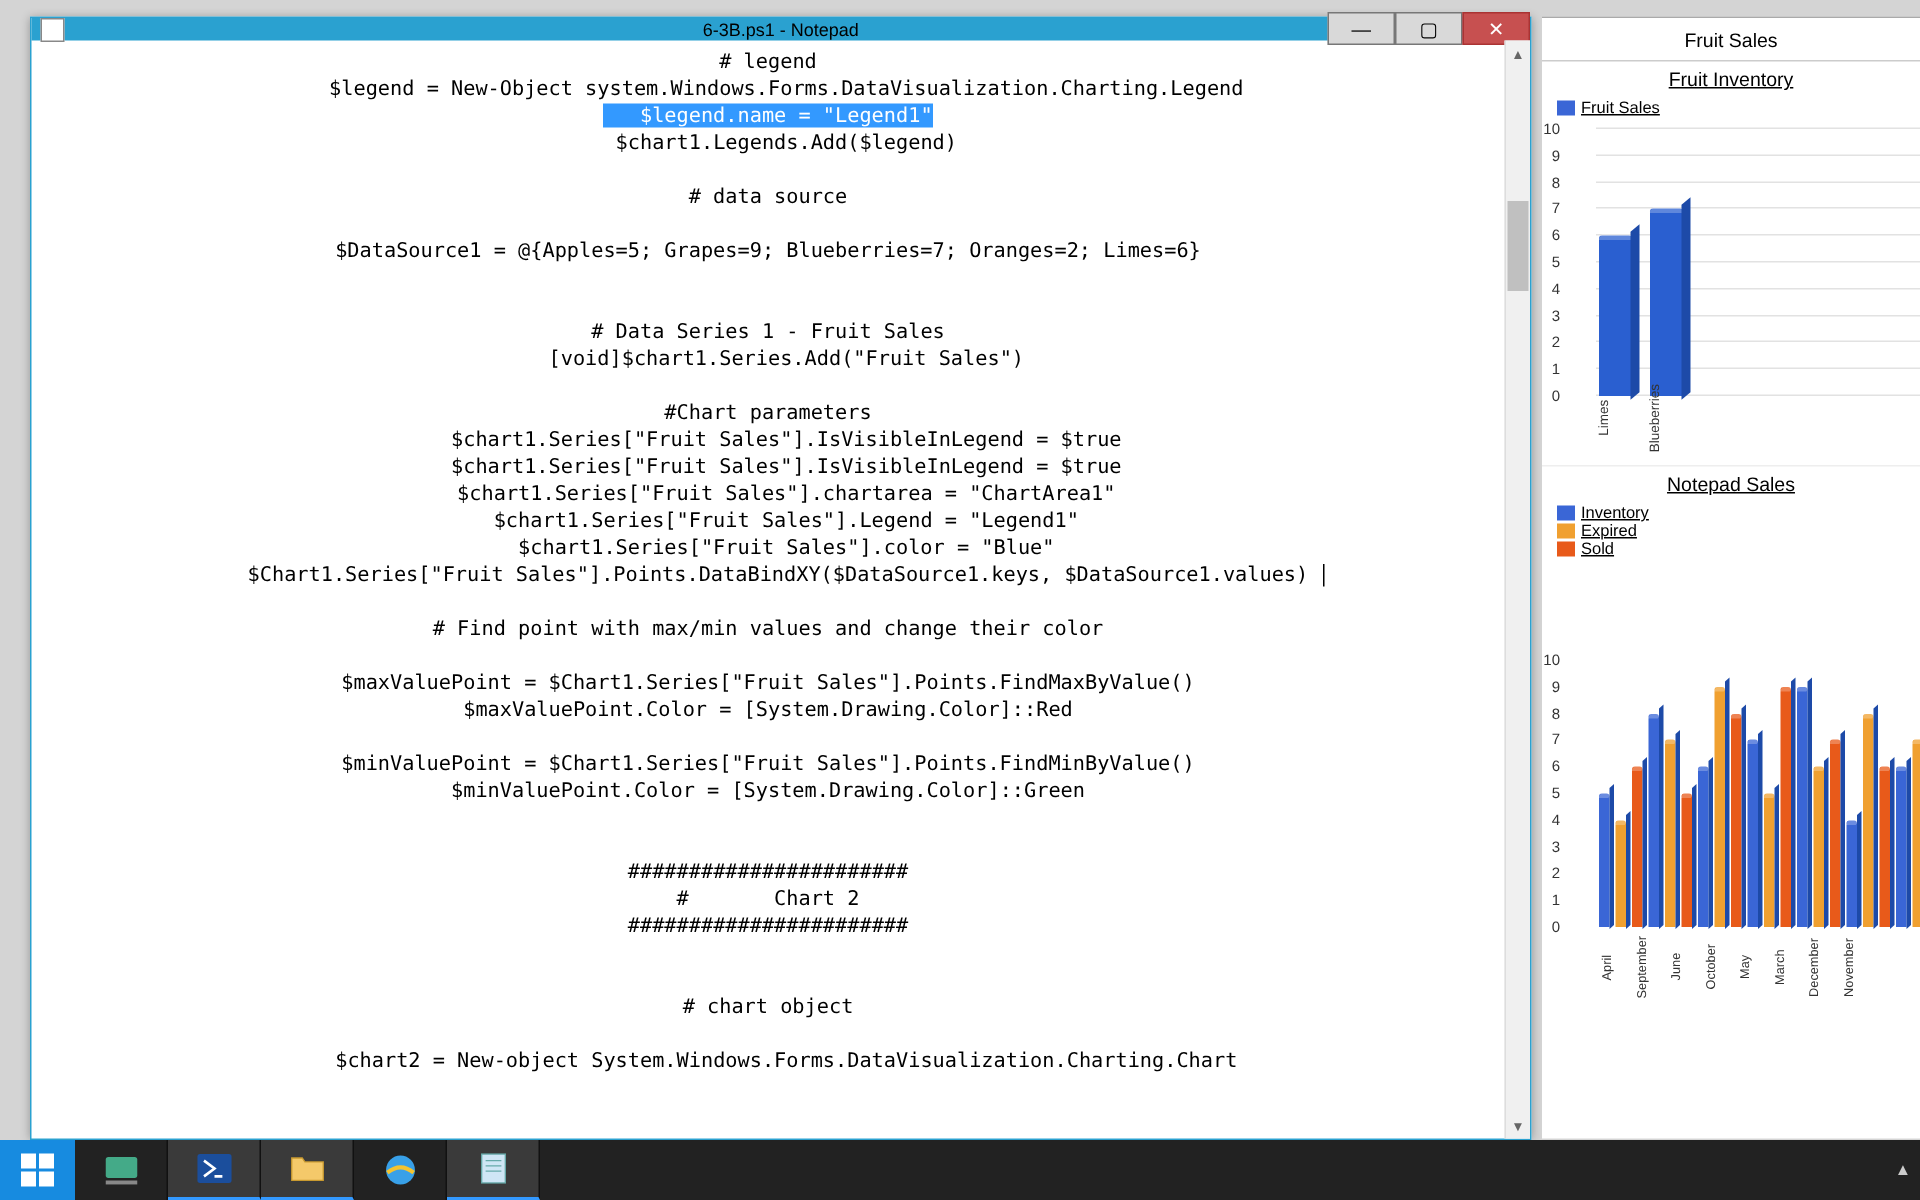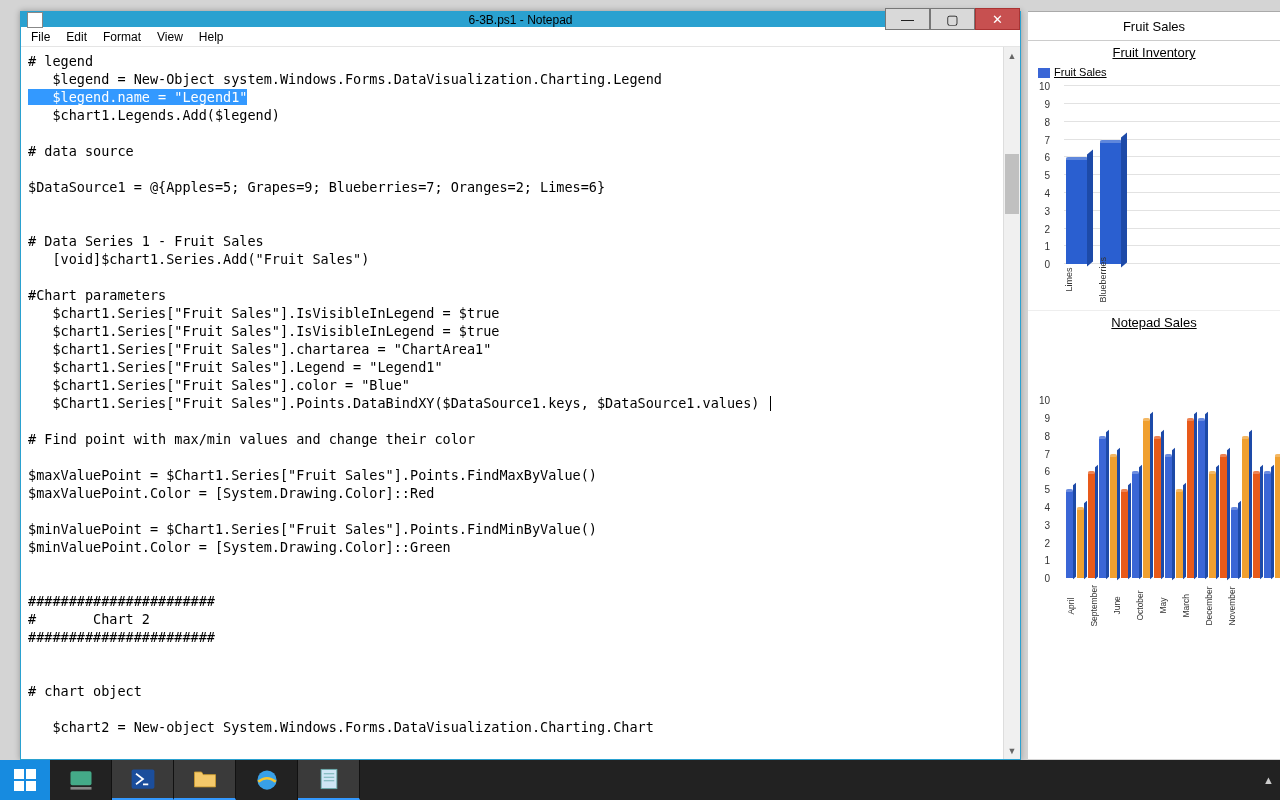--- a/index.html
+++ b/index.html
@@ -11,38 +11,38 @@
 .tb-icon { width:16px; height:16px; margin:0 6px; background:#fff; border:1px solid #888; }
 .tb-title { color:#000; font-size:12px; position:absolute; left:50%; transform:translateX(-50%); }
 .tb-buttons { margin-left:auto; display:flex; }
 .tb-btn { width:45px; height:22px; display:flex; align-items:center; justify-content:center; font-family:Arial; font-size:13px; color:#000; border:1px solid #777; background:#e0e0e0; margin-top:-1px; }
 .tb-btn.min { background:#d9d9d9; }
 .tb-btn.max { background:#d9d9d9; }
 .tb-btn.close { background:#c75050; color:#fff; border-color:#a33; }
 .menubar { height:20px; background:#fff; border-bottom:1px solid #e5e5e5; display:flex; align-items:center; padding:0 2px; }
 .menuitem { padding:2px 8px; font-size:12px; color:#000; }
 .editor-wrap { flex:1; display:flex; position:relative; }
-.editor { flex:1; padding:5px 7px; font-family:Consolas,monospace; font-size:13.5px; line-height:18px; white-space:pre; color:#000; overflow:hidden; }
+.editor { flex:1; padding:5px 7px; font-family:Consolas,monospace; font-size:13.5px; line-height:18px; white-space:pre; color:#000; overflow:hidden;text-align:center; }
 .sel { background:#3399ff; color:#fff; }
 .caret { display:inline-block; width:1px; height:15px; background:#000; vertical-align:text-bottom; margin-left:2px; }
 .vscroll { width:17px; background:#f0f0f0; border-left:1px solid #ddd; display:flex; flex-direction:column; }
 .vs-btn { height:17px; background:#f0f0f0; display:flex; align-items:center; justify-content:center; font-size:9px; color:#666; }
 .vs-track { flex:1; position:relative; }
 .vs-thumb { position:absolute; left:1px; right:1px; top:90px; height:60px; background:#c0c0c0; }
 
 
 .chartwin { position:absolute; left:1028px; top:11px; right:0; bottom:41px; background:#fff; border-top:1px solid #aaa; }
 .cw-title { height:29px; display:flex; align-items:center; justify-content:center; font-size:13px; border-bottom:1px solid #ccc; position:relative; background:#fff; }
 .chartbox { border:0 solid #ccc; padding:4px 6px; position:relative;text-decoration:underline; }
 .chart-title { text-align:center; font-size:13px; margin-bottom:6px; }
 .legend { font-size:11px; margin-left:4px; margin-bottom:4px; }
 .lg-sw { display:inline-block; width:12px; height:10px; vertical-align:middle; margin-right:4px; }
 .chart3d { position:relative; height:220px; margin-left:0; }
 .axis-y { position:absolute; left:0; top:0; bottom:38px; width:22px; text-align:right; font-size:10px; color:#333; }
-.ytick { position:absolute; right:6px; }
+.ytick { position:absolute; right:16px; }
 .bars3d { position:absolute; left:32px; bottom:38px; display:flex; align-items:flex-end; gap:12px; }
 .bar3d { width:22px; background:#2a5fd0; position:relative; border-radius:2px 2px 0 0; }
 .bar3d::before { content:""; position:absolute; top:-5px; left:2px; width:22px; height:8px; background:rgba(255,255,255,.25); transform:skewX(-35deg); }
 .bar3d::after { content:""; position:absolute; right:-5px; top:-5px; width:6px; bottom:0; background:#1d4aa8; transform:skewY(-40deg); }
 .xlabels { position:absolute; left:30px; bottom:0; display:flex; gap:12px; }
 .xlab { width:22px; text-align:center; font-size:9px; writing-mode:vertical-rl; transform:rotate(180deg); color:#333; }
 .chart2 .bars3d { gap:4px; }
 .chart2 .bar3d { width:7px; }
 .chart2 .bar3d::after{ width:3px; right:-3px; }
 .chart2 .bar3d::before{ width:7px; }
@@ -70,27 +70,20 @@
 <div class="notepad">
   <div class="titlebar">
     <div class="tb-icon"></div>
     <div class="tb-title">6-3B.ps1 - Notepad</div>
     <div class="tb-buttons">
       <div class="tb-btn min">—</div>
       <div class="tb-btn max">▢</div>
       <div class="tb-btn close">✕</div>
     </div>
   </div>
-  <div class="menubar">
-    <div class="menuitem">File</div>
-    <div class="menuitem">Edit</div>
-    <div class="menuitem">Format</div>
-    <div class="menuitem">View</div>
-    <div class="menuitem">Help</div>
-  </div>
   <div class="editor-wrap">
     <div class="editor"><span># legend</span>
 <span>   $legend = New-Object system.Windows.Forms.DataVisualization.Charting.Legend</span>
 <span class="sel">   $legend.name = "Legend1"</span>
 <span>   $chart1.Legends.Add($legend)</span>
 <span></span>
 <span># data source</span>
 <span></span>
 <span>$DataSource1 = @{Apples=5; Grapes=9; Blueberries=7; Oranges=2; Limes=6}</span>
 <span></span>
@@ -176,20 +169,25 @@
         </div>
       <div class="xlabels" id="c1xl">
           <div class="xlab">Limes</div>
           <div class="xlab">Blueberries</div>
         </div>
     </div>
   </div>
 
   <div class="chartbox chart2" style="border-top:1px solid #eee; margin-top:4px;">
     <div class="chart-title">Notepad Sales</div>
+    <div class="legend" id="c2leg">
+        <div><span class="lg-sw" style="background: rgb(58, 102, 214);"></span><span>Inventory</span></div>
+        <div><span class="lg-sw" style="background: rgb(240, 160, 48);"></span><span>Expired</span></div>
+        <div><span class="lg-sw" style="background: rgb(232, 90, 26);"></span><span>Sold</span></div>
+      </div>
     <div class="chart3d chart2">
       <div class="axis-y" id="c2y">
           <span class="ytick" style="bottom: -6px;">0</span>
           <span class="ytick" style="bottom: 11.8px;">1</span>
           <span class="ytick" style="bottom: 29.6px;">2</span>
           <span class="ytick" style="bottom: 47.4px;">3</span>
           <span class="ytick" style="bottom: 65.2px;">4</span>
           <span class="ytick" style="bottom: 83px;">5</span>
           <span class="ytick" style="bottom: 100.8px;">6</span>
           <span class="ytick" style="bottom: 118.6px;">7</span>

